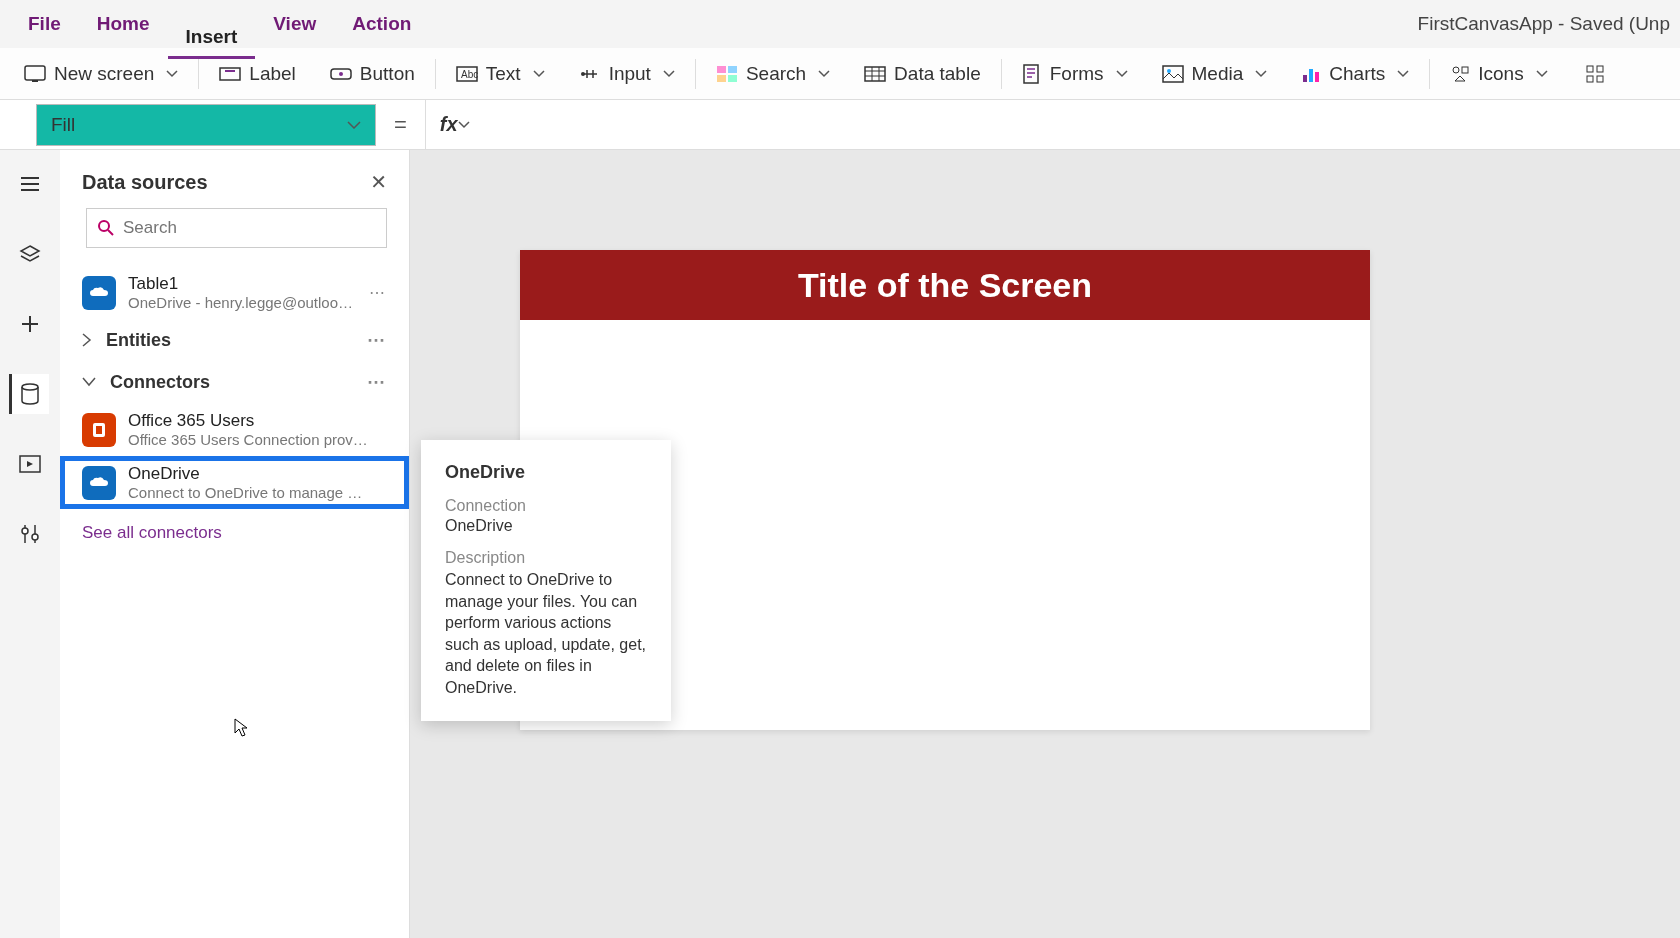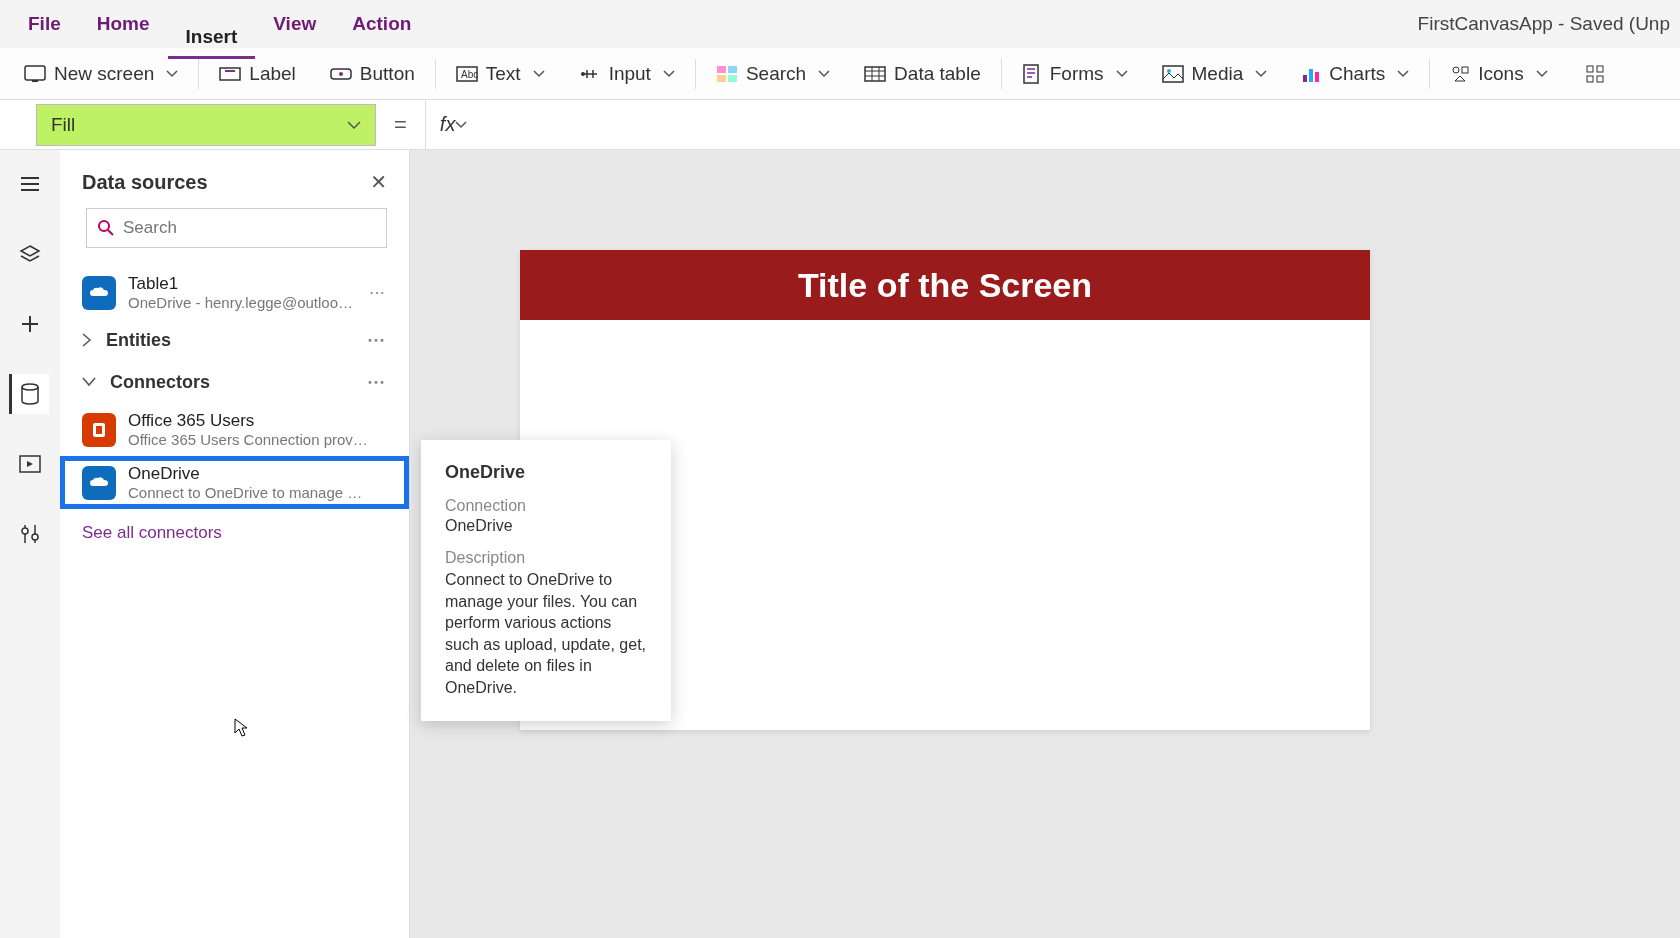--- a/index.html
+++ b/index.html
@@ -12,23 +12,23 @@
 .app-title { margin-left: auto; font-size: 19px; color: #444; padding-right: 0; }
 
 
 .ribbon { display: flex; align-items: center; height: 52px; background: #fdfdfd; border-bottom: 1px solid #ddd; padding: 0 10px; gap: 6px; }
 .ribbon-btn { display: flex; align-items: center; gap: 8px; padding: 6px 14px; font-size: 19px; color: #333; cursor: pointer; }
 .ribbon-btn svg { flex-shrink: 0; }
 .chev { margin-left: 4px; }
 
 
 .formula-bar { display: flex; align-items: center; height: 50px; background: #fff; border-bottom: 1px solid #ddd; }
-.prop-select { display: flex; align-items: center; justify-content: space-between; width: 340px; height: 42px; border: 1px solid #bbb; margin-left: 36px; padding: 0 14px; font-size: 19px; background: #bef264; }
+.prop-select { display: flex; align-items: center; justify-content: space-between; width: 340px; height: 42px; border: 1px solid #bbb; margin-left: 36px; padding: 0 14px; font-size: 19px; background: #14b8a6; }
 .equals { padding: 0 18px; font-size: 22px; color: #555; }
-.fx { display: flex; align-items: center; padding: 0 14px; font-size: 20px; font-style: italic; color: #333; border-left: 1px solid #ddd; height: 100%; }
+.fx { display: flex; align-items: center; padding: 0 14px; font-size: 20px; font-style: italic; color: #333; border-left: 1px solid #ddd; height: 100%; font-weight: bold; }
 .formula-input { flex: 1; height: 100%; padding: 0 14px; font-size: 20px; font-family: Consolas, monospace; border: none; outline: none; }
 .formula-input .tk1 { color: #b25a8a; font-style: italic; }
 .formula-input .tk2 { color: #222; }
 
 
 .main { display: flex; height: calc(100% - 150px); }
 
 
 .left-rail { width: 60px; background: #f4f4f4; display: flex; flex-direction: column; align-items: center; padding-top: 14px; gap: 30px; }
 .rail-btn { width: 40px; height: 40px; display: flex; align-items: center; justify-content: center; cursor: pointer; }

